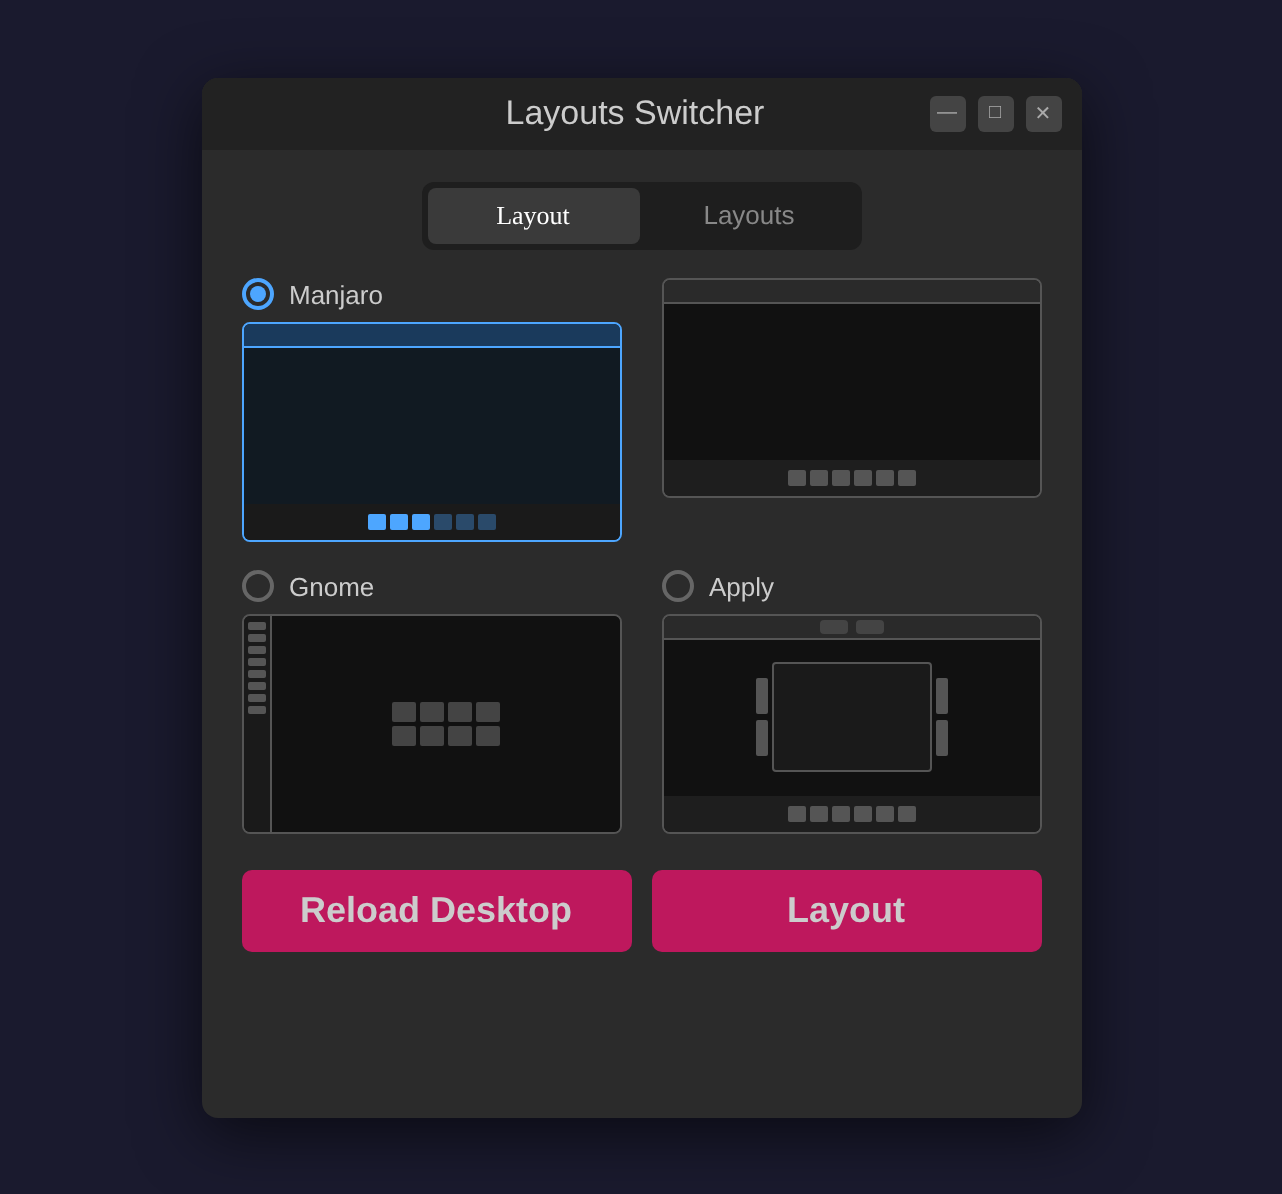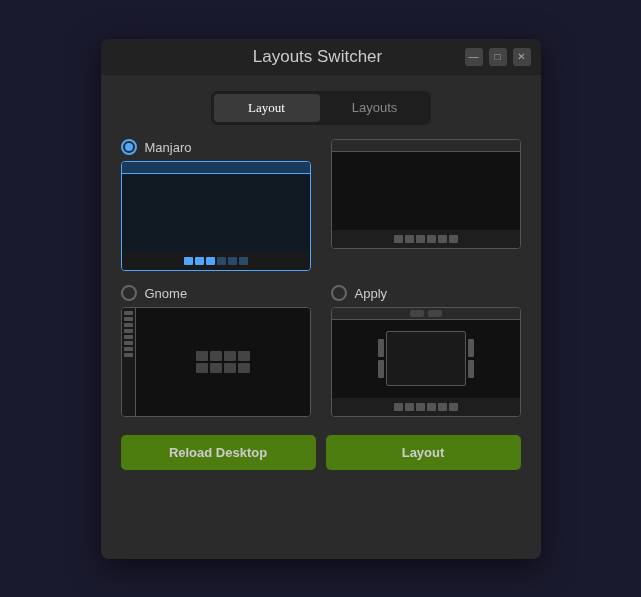--- a/index.html
+++ b/index.html
@@ -303,23 +303,23 @@
     .buttons-row {
       display: grid;
       grid-template-columns: 1fr 1fr;
       gap: 10px;
       margin-top: 4px;
     }
     .action-btn {
       padding: 10px 0;
       border: none;
       border-radius: 5px;
-      background: #4d7c0f;
+      background: #be185d;
       color: #cccccc;
-      font-size: 13px;
+      font-size: 18px;
       font-weight: 600;
       cursor: pointer;
       text-align: center;
     }
   </style>
 </head>
 <body>
 
 <div class="window">
 

